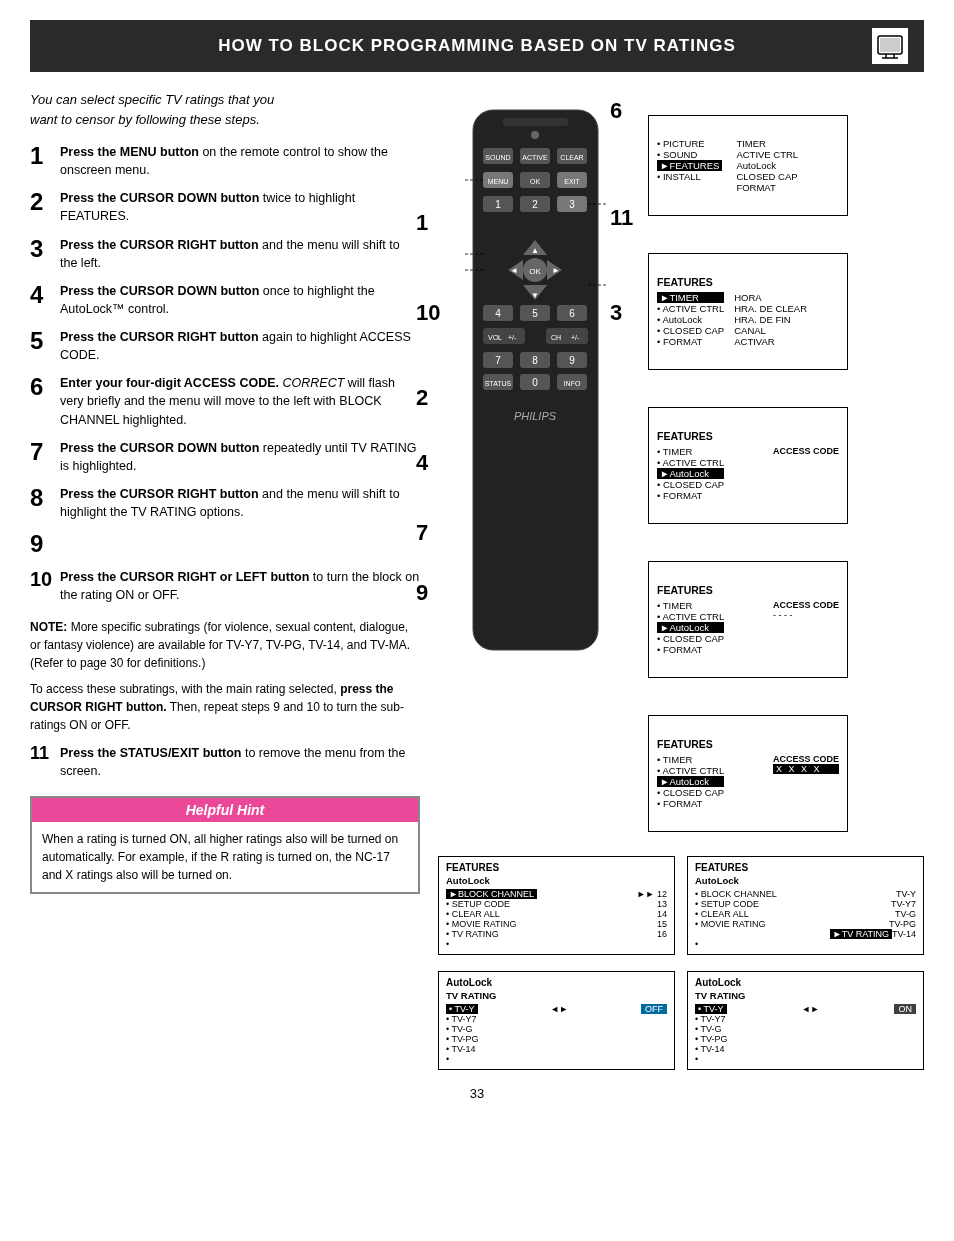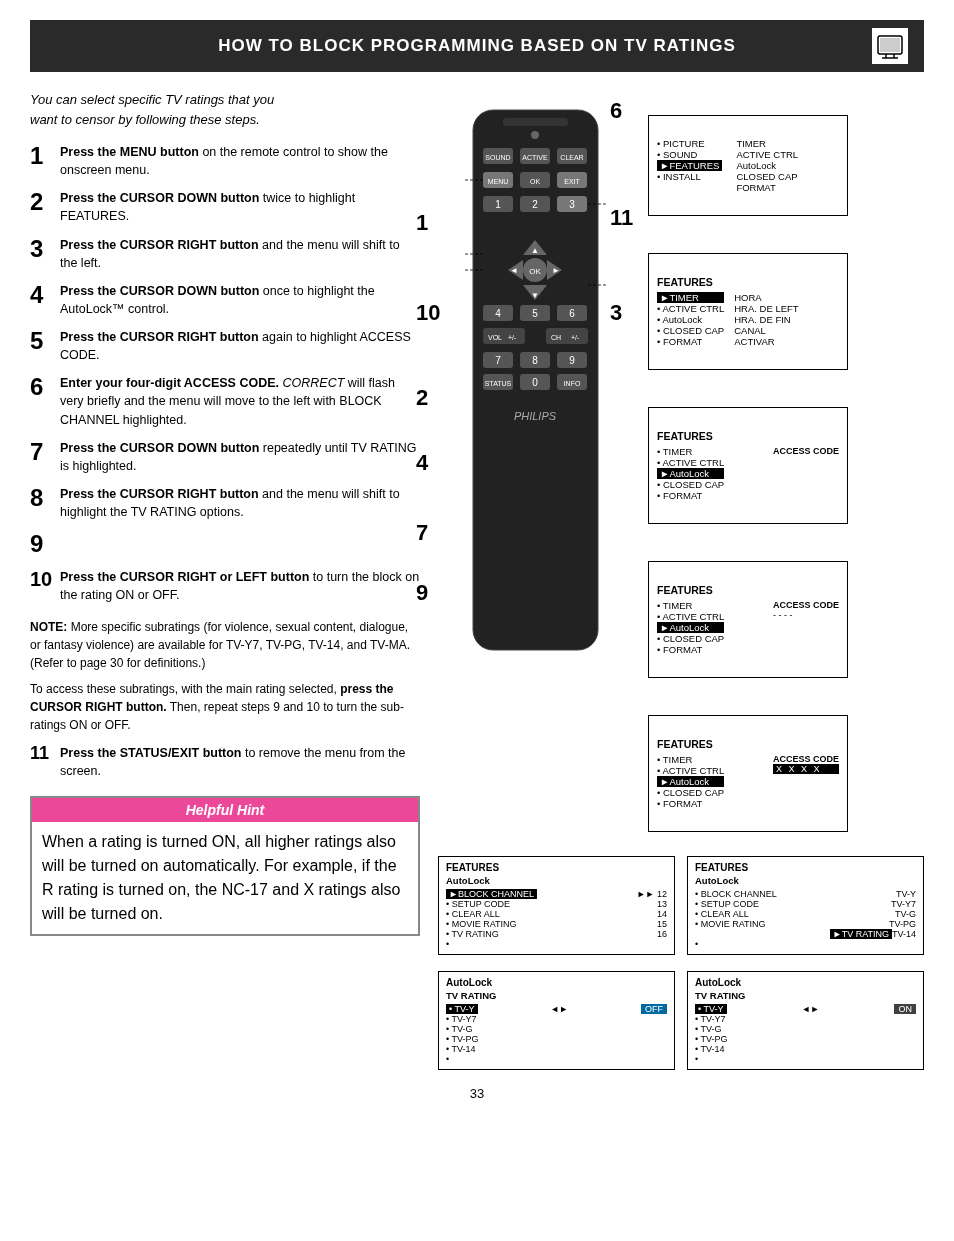--- a/index.html
+++ b/index.html
@@ -106,21 +106,21 @@
       color: #fff;
       text-align: center;
       font-size: 14px;
       font-weight: bold;
       margin: -8px -10px 8px -10px;
       padding: 4px;
       font-style: italic;
     }
 
     .helpful-hint p {
-      font-size: 16px;
+      font-size: 12px;
       line-height: 1.5;
     }
 
     
     .right-col {
       flex: 1;
       display: flex;
       flex-direction: column;
       gap: 8px;
     }
@@ -482,21 +482,21 @@
             <div style="display:flex; gap:10px; font-size:9.5px;">
               <div>
                 <div class="highlight-item">►TIMER</div>
                 <div>• ACTIVE CTRL</div>
                 <div>• AutoLock</div>
                 <div>• CLOSED CAP</div>
                 <div>• FORMAT</div>
               </div>
               <div>
                 <div>HORA</div>
-                <div>HRA. DE LEFT</div>
+                <div>HRA. DE CLEAR</div>
                 <div>HRA. DE FIN</div>
                 <div>CANAL</div>
                 <div>ACTIVAR</div>
               </div>
             </div>
           </div>
 
           <div class="tv-menu-box">
             <div class="tv-menu-header">FEATURES</div>
             <div style="display:flex; justify-content:space-between; font-size:9.5px;">

